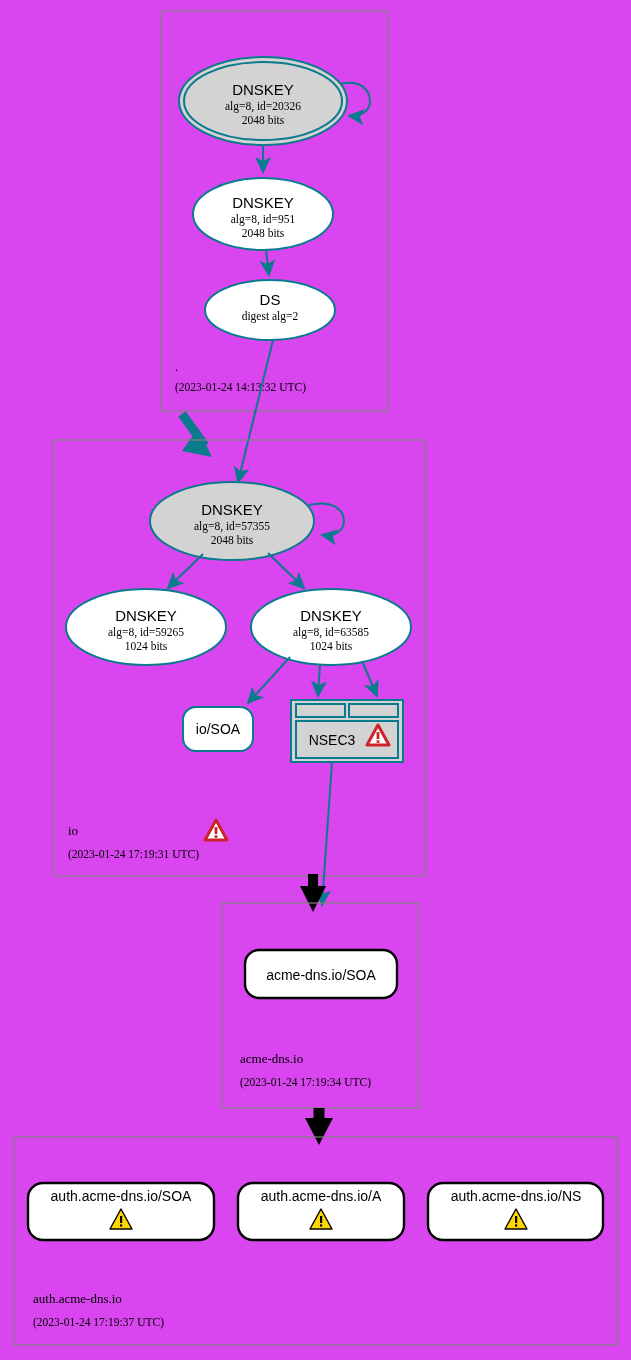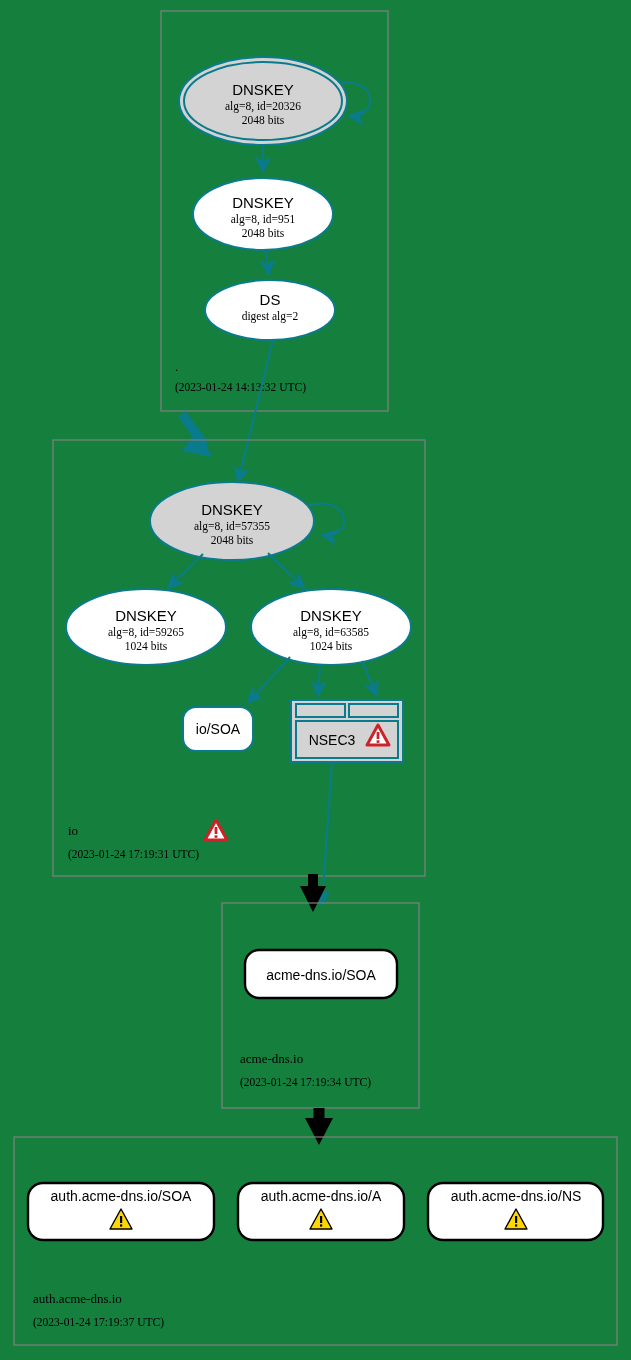--- a/index.html
+++ b/index.html
@@ -4,21 +4,21 @@
 <style>
   html, body {
     margin: 0;
     padding: 0;
     background: #ffffff;
   }
   #root {
     position: relative;
     width: 631px;
     height: 1360px;
-    background: #15803d;
+    background: #d946ef;
     font-family: "Liberation Sans", sans-serif;
     overflow: hidden;
   }
   svg.diagram {
     position: absolute;
     top: 0;
     left: 0;
     width: 631px;
     height: 1360px;
   }

